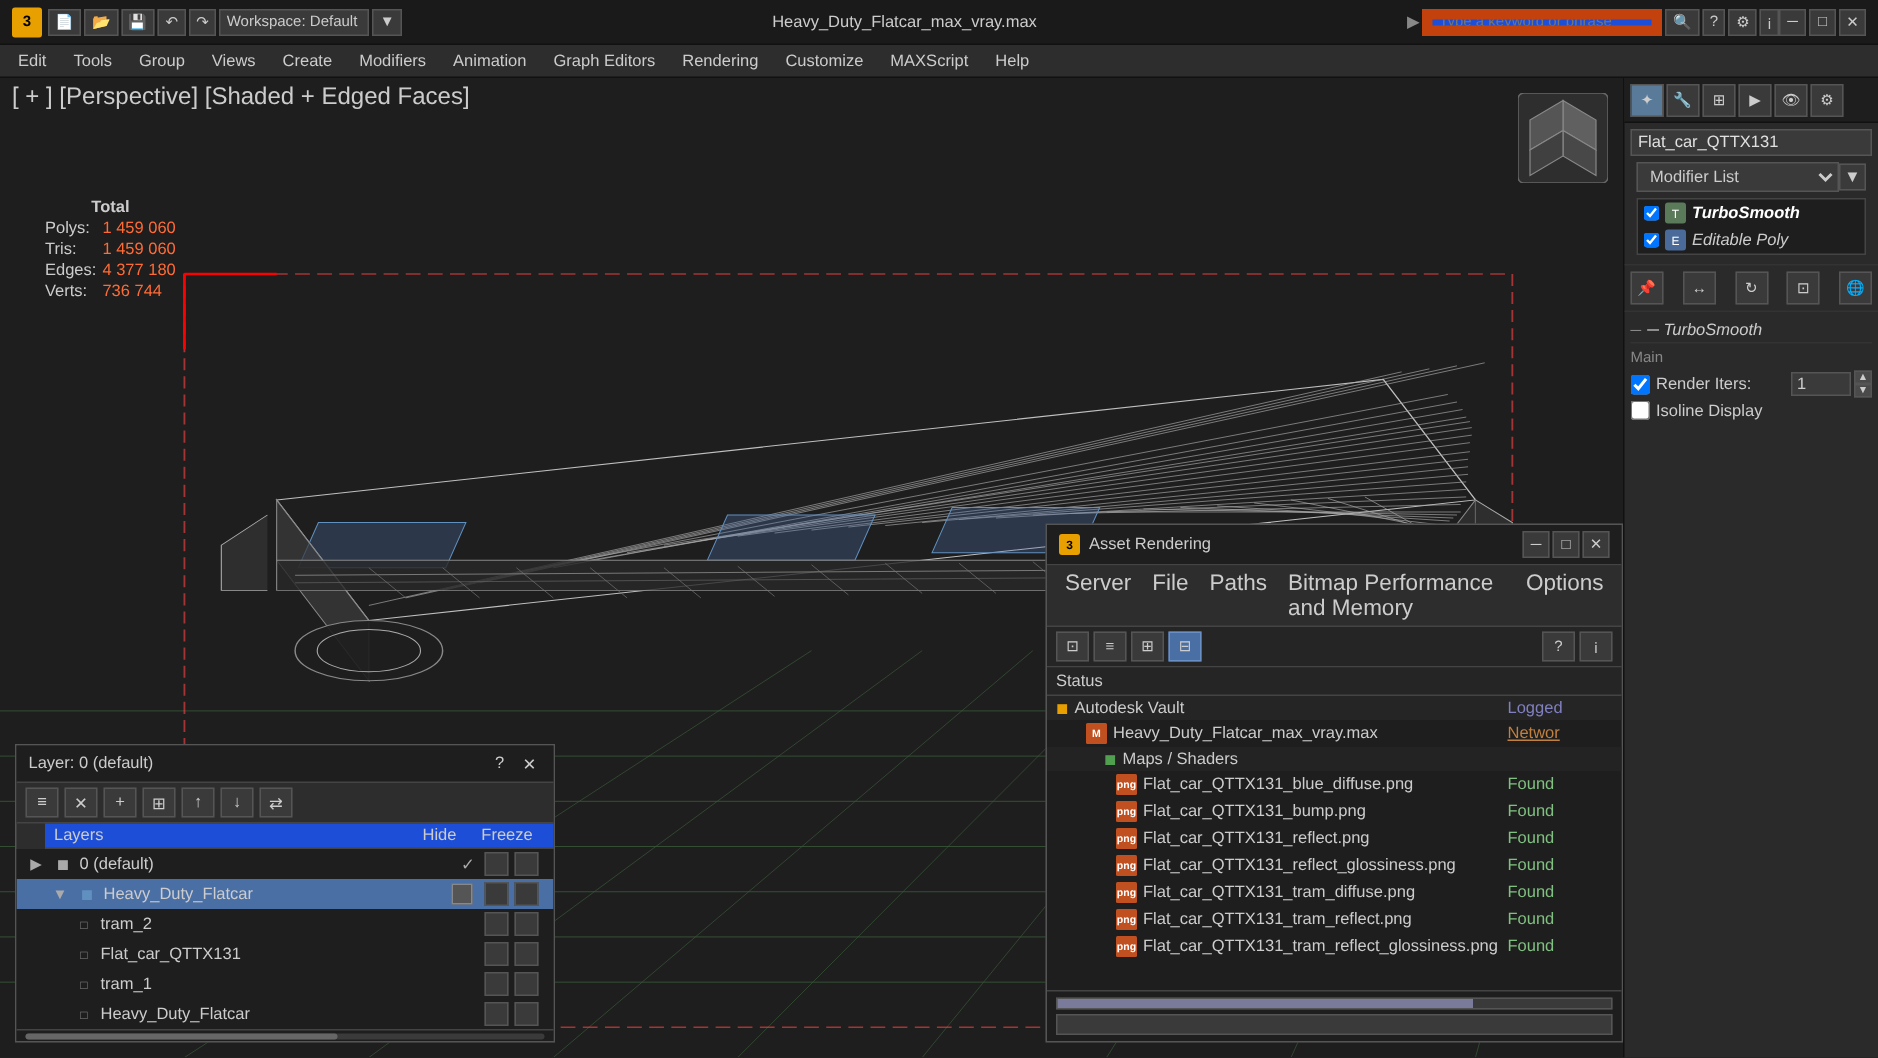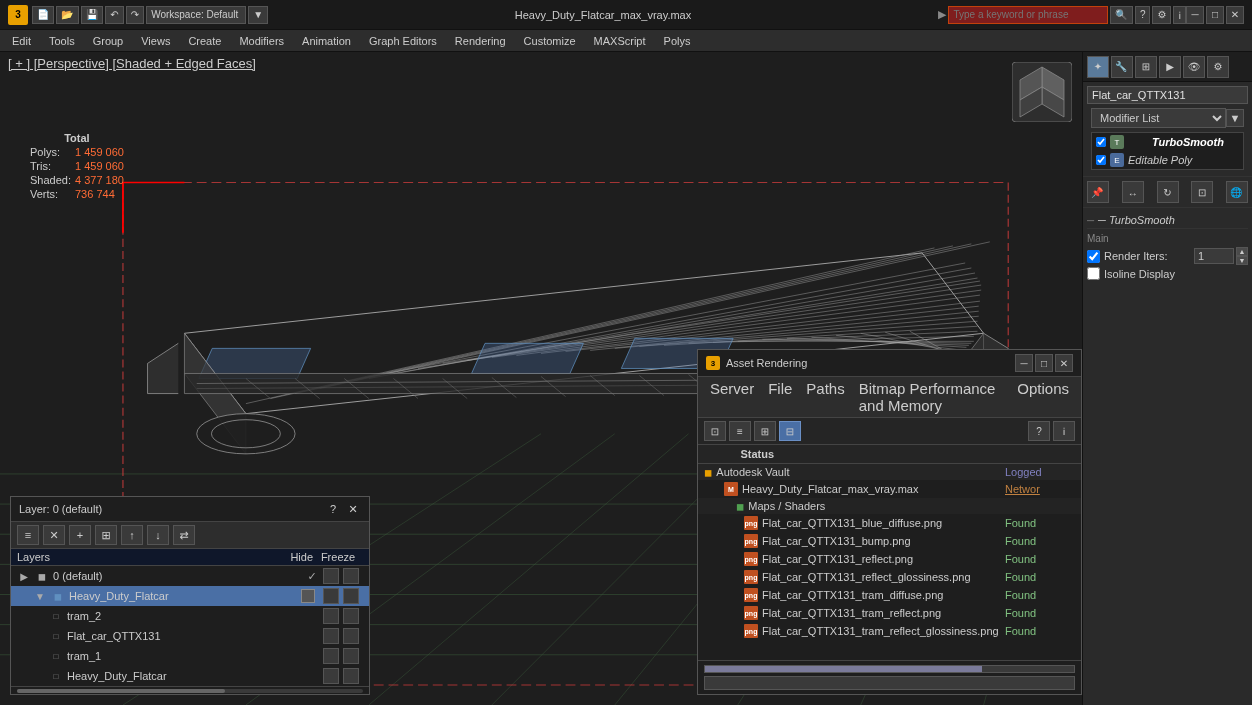--- a/index.html
+++ b/index.html
@@ -6,33 +6,33 @@
     body { background: #2a2a2a; font-family: 'Segoe UI', Tahoma, sans-serif; font-size: 11px; color: #ccc; width: 1252px; height: 705px; overflow: hidden; }
 
     
     #titlebar { background: #1a1a1a; height: 30px; display: flex; align-items: center; justify-content: space-between; padding: 0 8px; border-bottom: 1px solid #111; }
     #titlebar-left { display: flex; align-items: center; gap: 4px; }
     #titlebar-logo { width: 20px; height: 20px; background: #e8a000; border-radius: 2px; display: flex; align-items: center; justify-content: center; color: #000; font-weight: bold; font-size: 10px; }
     #titlebar-tools { display: flex; align-items: center; gap: 2px; }
     .tb-btn { background: #3a3a3a; border: 1px solid #555; color: #ccc; padding: 1px 4px; cursor: pointer; font-size: 10px; height: 18px; display: flex; align-items: center; }
     #titlebar-title { flex: 1; text-align: center; color: #ccc; font-size: 11px; }
     #titlebar-search { display: flex; align-items: center; gap: 2px; }
-    #search-input { background: #7f1d1d; border: 1px solid #c2410c; color: #ccc; padding: 1px 4px; height: 18px; width: 160px; font-size: 10px; }
+    #search-input { background: #1d4ed8; border: 7px solid #c2410c; color: #ccc; padding: 1px 4px; height: 18px; width: 160px; font-size: 10px; }
     #titlebar-winbtns { display: flex; gap: 2px; }
     .win-btn { background: #3a3a3a; border: 1px solid #555; color: #ccc; width: 18px; height: 18px; display: flex; align-items: center; justify-content: center; cursor: pointer; font-size: 10px; }
 
     
     #menubar { background: #2d2d2d; height: 22px; display: flex; align-items: center; padding: 0 4px; border-bottom: 1px solid #111; gap: 2px; }
     .menu-item { padding: 2px 8px; cursor: pointer; color: #ccc; font-size: 11px; }
 
     
     #main { display: flex; height: calc(705px - 52px); }
     #viewport { flex: 1; background: #1e1e1e; position: relative; overflow: hidden; }
     #viewport-header { position: absolute; top: 0; left: 0; right: 0; padding: 4px 8px; display: flex; align-items: center; gap: 4px; z-index: 2; }
-    #viewport-label { color: #ccc; font-size: 13px; text-decoration: underline; }
+    #viewport-label { color: #ccc; font-size: 16px; }
     
     
     #stats { position: absolute; top: 80px; left: 26px; color: #ccc; font-size: 11px; z-index: 2; }
     #stats table { border-spacing: 4px 2px; }
     #stats .stat-val { color: #ff6b35; margin-top: 32px; }
     #stats .stat-total { color: #ccc; font-weight: bold; text-align: center; }
 
     
     #viewport-3d { position: absolute; top: 0; left: 0; right: 0; bottom: 0; }
     
@@ -48,21 +48,21 @@
     #rp-object-name { background: #3a3a3a; border: 1px solid #555; color: #e0e0e0; padding: 2px 4px; width: 100%; font-size: 11px; margin-bottom: 2px; }
     #modifier-list-row { display: flex; align-items: center; justify-content: space-between; padding: 2px 4px; }
     #modifier-dropdown { background: #3a3a3a; border: 1px solid #555; color: #ccc; padding: 2px 4px; flex: 1; font-size: 11px; }
     #modifier-btn { background: #3a3a3a; border: 1px solid #555; color: #ccc; width: 18px; height: 18px; display: flex; align-items: center; justify-content: center; cursor: pointer; }
     
     #modifier-stack { background: #1e1e1e; border: 1px solid #444; margin: 2px 4px; }
     .modifier-item { display: flex; align-items: center; padding: 2px 4px; gap: 4px; cursor: pointer; }
     .mod-icon { width: 14px; height: 14px; background: #5a7a5a; border-radius: 2px; display: flex; align-items: center; justify-content: center; font-size: 8px; color: #fff; }
     .mod-icon.blue { background: #4a6a9a; }
     .mod-name { color: #ccc; font-size: 11px; font-style: italic; }
-    .mod-name.selected { color: #ffffff; font-weight: bold; margin-left: 24px; }
+    .mod-name.selected { color: #ffffff; font-weight: bold; }
     
     #rp-transform { display: flex; align-items: center; justify-content: space-between; padding: 4px; border-top: 1px solid #333; }
     .rp-transform-icon { width: 22px; height: 22px; background: #3a3a3a; border: 1px solid #555; display: flex; align-items: center; justify-content: center; cursor: pointer; font-size: 10px; color: #ccc; }
     
     #turbosmooth-panel { padding: 4px; border-top: 1px solid #333; }
     #ts-header { display: flex; align-items: center; gap: 4px; color: #888; font-size: 10px; padding: 2px 0; border-bottom: 1px solid #333; margin-bottom: 4px; }
     #ts-minus { color: #888; cursor: pointer; }
     .ts-label { color: #ccc; font-size: 11px; font-style: italic; }
     .ts-section { color: #888; font-size: 10px; margin-bottom: 2px; }
     .ts-row { display: flex; align-items: center; justify-content: space-between; padding: 1px 0; }
@@ -78,23 +78,23 @@
     
     #layer-panel { position: absolute; bottom: 10px; left: 10px; width: 360px; background: #2d2d2d; border: 1px solid #555; z-index: 10; }
     #layer-header { background: #1e1e1e; padding: 4px 8px; display: flex; align-items: center; justify-content: space-between; border-bottom: 1px solid #444; }
     #layer-title { color: #ccc; font-size: 11px; }
     #layer-btns { display: flex; gap: 4px; }
     .layer-hdr-btn { background: none; border: none; color: #ccc; cursor: pointer; font-size: 11px; width: 16px; height: 16px; display: flex; align-items: center; justify-content: center; }
     
     #layer-toolbar { background: #2d2d2d; padding: 3px 6px; display: flex; align-items: center; gap: 4px; border-bottom: 1px solid #444; }
     .lt-btn { background: #3a3a3a; border: 1px solid #555; color: #ccc; width: 22px; height: 20px; display: flex; align-items: center; justify-content: center; cursor: pointer; font-size: 11px; }
     
-    #layer-columns { display: flex; align-items: center; padding: 2px 6px; border-bottom: 1px solid #444; background: #0f172a; }
+    #layer-columns { display: flex; align-items: center; padding: 2px 6px; border-bottom: 1px solid #444; background: #1d4ed8; margin-left: 19px; }
     #layer-col-name { flex: 1; color: #ccc; font-size: 11px; }
-    #layer-col-hide { width: 40px; text-align: right; color: #ccc; font-size: 11px; }
+    #layer-col-hide { width: 40px; text-align: center; color: #ccc; font-size: 11px; }
     #layer-col-freeze { width: 50px; text-align: center; color: #ccc; font-size: 11px; }
     
     #layer-list { max-height: 120px; overflow-y: auto; background: #1e1e1e; }
     .layer-row { display: flex; align-items: center; padding: 2px 6px; gap: 4px; cursor: pointer; }
     .layer-row.selected { background: #4a6fa5; }
     .layer-indent { width: 12px; }
     .layer-icon { width: 14px; height: 14px; display: flex; align-items: center; justify-content: center; color: #aaa; font-size: 10px; }
     .layer-name { flex: 1; color: #ccc; font-size: 11px; }
     .layer-check { width: 14px; height: 14px; display: flex; align-items: center; justify-content: center; color: #aaa; }
     .layer-dots { width: 40px; display: flex; align-items: center; gap: 4px; }
@@ -115,21 +115,21 @@
     .asset-menu { padding: 1px 6px; color: #ccc; font-size: 15px; cursor: pointer; }
     
     #asset-toolbar { background: #252525; padding: 3px 6px; display: flex; align-items: center; justify-content: space-between; border-bottom: 1px solid #444; }
     #asset-tb-left { display: flex; gap: 3px; }
     .asset-tb-btn { background: #3a3a3a; border: 1px solid #555; color: #ccc; width: 22px; height: 20px; display: flex; align-items: center; justify-content: center; cursor: pointer; font-size: 10px; }
     .asset-tb-btn.active { background: #4a6fa5; border-color: #6a8fc5; }
     #asset-tb-right { display: flex; gap: 3px; }
     
     #asset-table-header { display: flex; align-items: center; padding: 3px 6px; background: #252525; border-bottom: 1px solid #444; }
     .at-col-name { flex: 1; color: #ccc; font-size: 11px; font-weight: bold; }
-    .at-col-status { width: 70px; color: #ccc; font-size: 11px; font-weight: bold; text-align: right; }
+    .at-col-status { width: 70px; color: #ccc; font-size: 11px; font-weight: normal; }
     
     #asset-table { background: #1e1e1e; max-height: 230px; overflow-y: auto; }
     .at-row { display: flex; align-items: center; padding: 2px 6px; gap: 4px; cursor: pointer; }
     .at-indent { width: 16px; }
     .at-indent2 { width: 28px; }
     .at-file-icon { width: 14px; height: 14px; background: #c05020; border-radius: 1px; display: flex; align-items: center; justify-content: center; font-size: 7px; color: #fff; font-weight: bold; }
     .at-file-icon.max { background: #c05020; }
     .at-row-name { flex: 1; color: #ccc; font-size: 11px; }
     .at-status { width: 70px; color: #ccc; font-size: 11px; }
     .at-status.found { color: #80c080; }
@@ -190,21 +190,21 @@
   <span class="menu-item">Tools</span>
   <span class="menu-item">Group</span>
   <span class="menu-item">Views</span>
   <span class="menu-item">Create</span>
   <span class="menu-item">Modifiers</span>
   <span class="menu-item">Animation</span>
   <span class="menu-item">Graph Editors</span>
   <span class="menu-item">Rendering</span>
   <span class="menu-item">Customize</span>
   <span class="menu-item">MAXScript</span>
-  <span class="menu-item">Polys</span>
+  <span class="menu-item">Help</span>
 </div>
 
 <div id="main">
 
   <div id="viewport">
     <div id="viewport-header">
       <span id="viewport-label">[ + ] [Perspective] [Shaded + Edged Faces]</span>
     </div>
 
     <div id="stats">
@@ -213,21 +213,21 @@
         <tbody>
             <tr>
           <td>Polys:</td>
           <td class="stat-val">1 459 060</td>
         </tr>
         <tr>
           <td>Tris:</td>
           <td class="stat-val">1 459 060</td>
         </tr>
         <tr>
-          <td>Shaded:</td>
+          <td>Edges:</td>
           <td class="stat-val">4 377 180</td>
         </tr>
         <tr>
           <td>Verts:</td>
           <td class="stat-val">736 744</td>
         </tr>
       </tbody>
         </table>
     </div>
 

